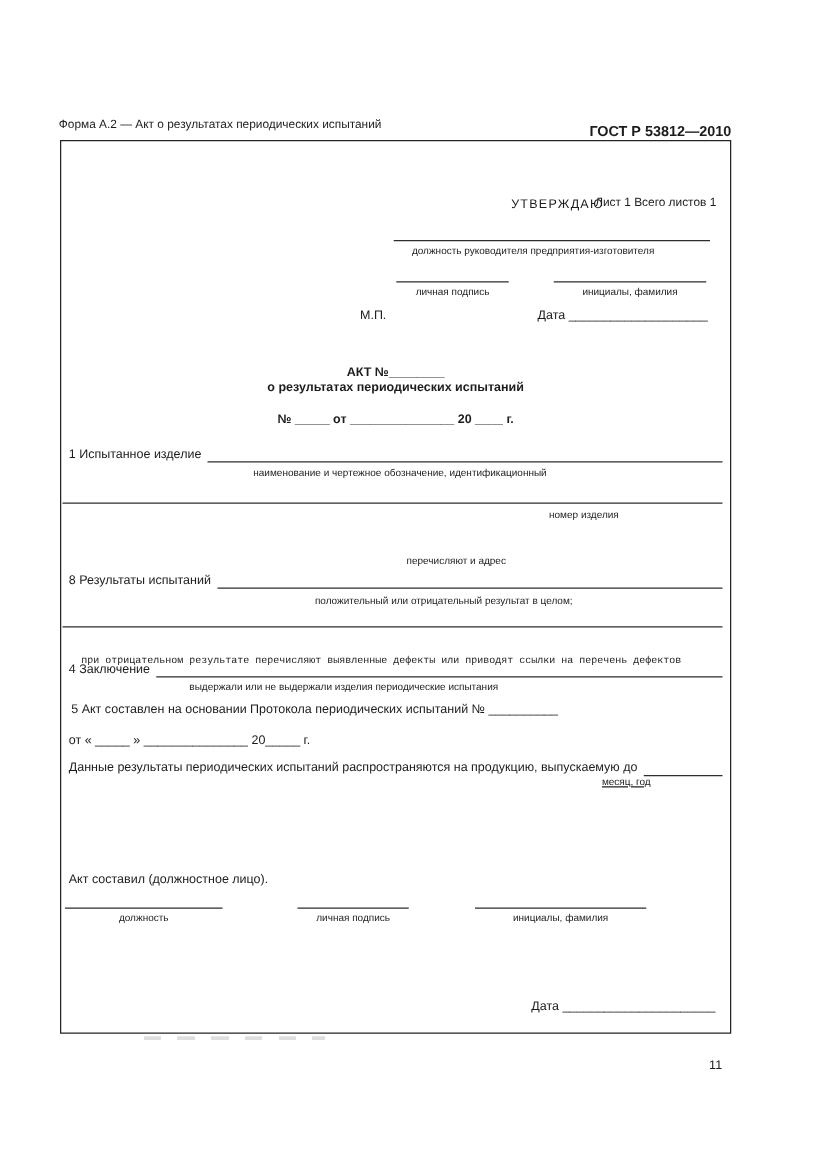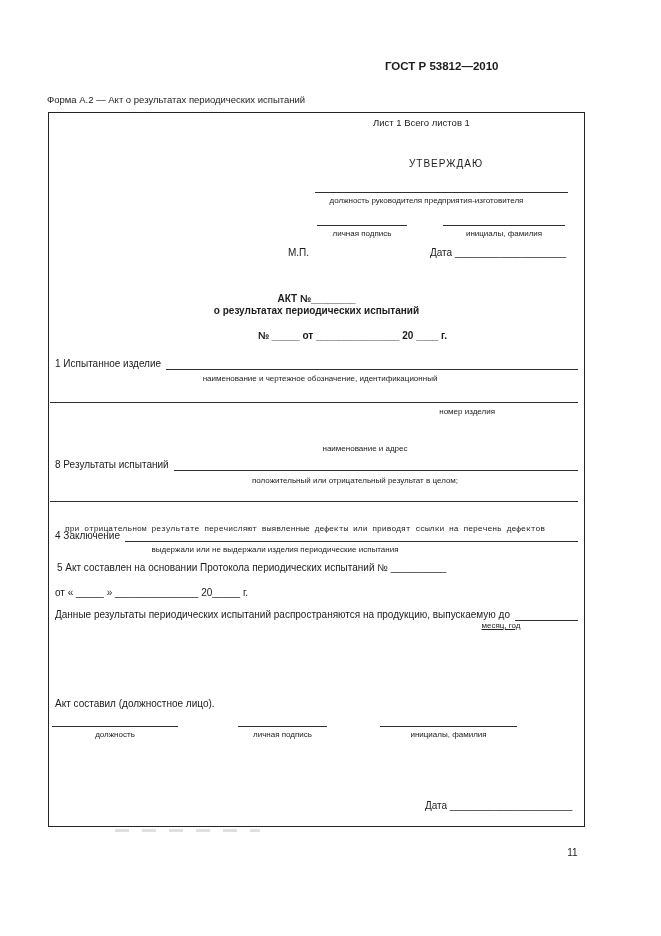--- a/index.html
+++ b/index.html
@@ -5,21 +5,21 @@
   html,body{margin:0;padding:0;background:#fff;}
   .page{
     position:relative;width:661px;height:936px;background:#ffffff;
     font-family:"Liberation Sans",sans-serif;color:#1c1c1c;overflow:hidden;
   }
   .abs{position:absolute;}
   .t{font-size:10px;line-height:12px;white-space:nowrap;}
   .b{font-weight:bold;}
   .cap{font-size:8px;line-height:10px;text-align:center;white-space:nowrap;color:#222;}
   .ctr{text-align:center;}
-  .rt{text-align:left;}
+  .rt{text-align:right;margin-top:40px;}
   .rule{border-bottom:1px solid #2e2e2e;height:0;}
   .fillrow{display:flex;align-items:flex-end;}
   .fillrow .lbl{font-size:10px;line-height:12px;white-space:nowrap;}
   .fillrow .fill{flex:1;border-bottom:1px solid #2e2e2e;height:2px;margin-left:5px;}
   .formbox{
     border:1.5px solid #242424;background:#fff;box-sizing:border-box;
   }
   .artifact{
     background:repeating-linear-gradient(90deg,#d9d9d9 0 14px,transparent 14px 27px);
     opacity:.85;
@@ -47,31 +47,31 @@
   <div class="abs cap" style="left:317px;top:229px;width:90px;">личная подпись</div>
 
   <div class="abs rule" style="left:443px;top:225px;width:122px;"></div>
   <div class="abs cap" style="left:443px;top:229px;width:122px;">инициалы, фамилия</div>
 
   <div class="abs t" style="left:288px;top:247px;">М.П.</div>
   <div class="abs t" style="left:430px;top:247px;">Дата ____________________</div>
 
   <div class="abs t b ctr" style="left:48px;top:293px;width:537px;">АКТ №________</div>
   <div class="abs t b ctr" style="left:48px;top:305px;width:537px;">о результатах периодических испытаний</div>
-  <div class="abs t b ctr" style="left:48px;top:330px;width:537px;padding-left:36px;">№ _____ от _______________ 20 ____ г.</div>
+  <div class="abs t b ctr" style="left:48px;top:330px;width:537px;">№ _____ от _______________ 20 ____ г.</div>
 
   <div class="abs fillrow" style="left:55px;top:358px;width:523px;">
     <span class="lbl">1 Испытанное изделие</span>
     <span class="fill"></span>
   </div>
   <div class="abs cap" style="left:100px;top:374px;width:440px;">наименование и чертежное обозначение, идентификационный</div>
   <div class="abs rule" style="left:50px;top:402px;width:528px;"></div>
   <div class="abs cap" style="left:65px;top:407px;width:430px;text-align:right;">номер изделия</div>
 
-  <div class="abs cap" style="left:150px;top:444px;width:430px;">наименование и адрес</div>
+  <div class="abs cap" style="left:150px;top:444px;width:430px;">перечисляют и адрес</div>
 
   <div class="abs fillrow" style="left:55px;top:459px;width:523px;">
     <span class="lbl">8 Результаты испытаний</span>
     <span class="fill"></span>
   </div>
   <div class="abs cap" style="left:140px;top:476px;width:430px;">положительный или отрицательный результат в целом;</div>
   <div class="abs rule" style="left:50px;top:501px;width:528px;"></div>
   <div class="abs cap" style="left:65px;top:524px;width:430px;font-family:Liberation Mono, monospace;">при отрицательном результате перечисляют выявленные дефекты или приводят ссылки на перечень дефектов</div>
 
   <div class="abs fillrow" style="left:55px;top:530px;width:523px;">

